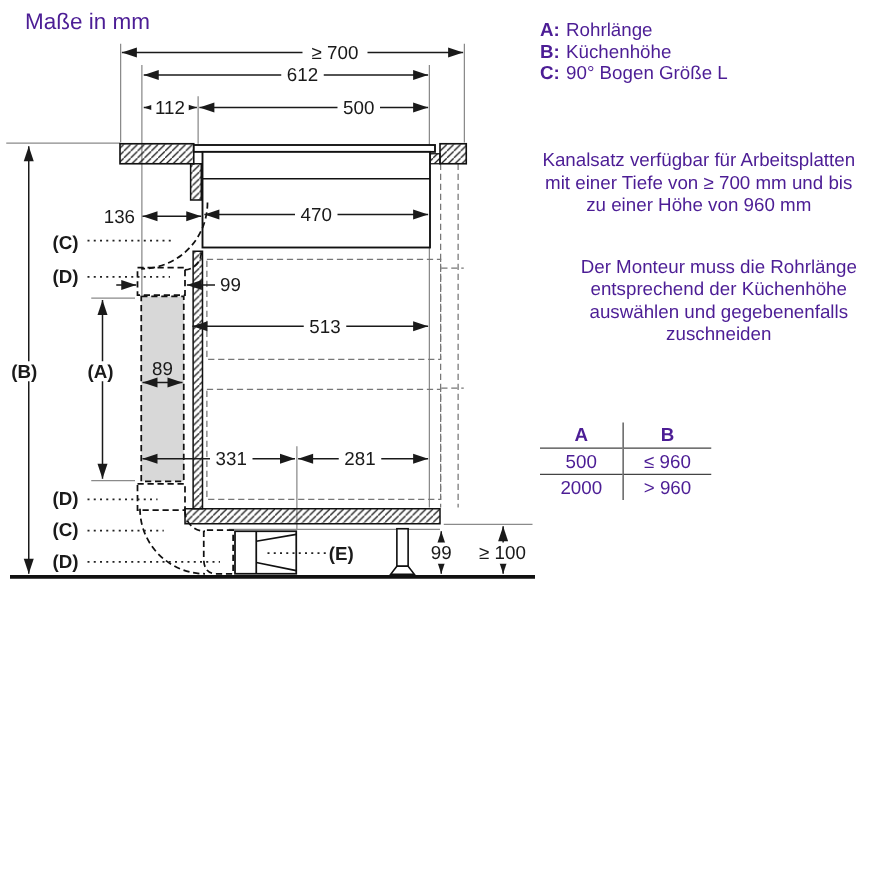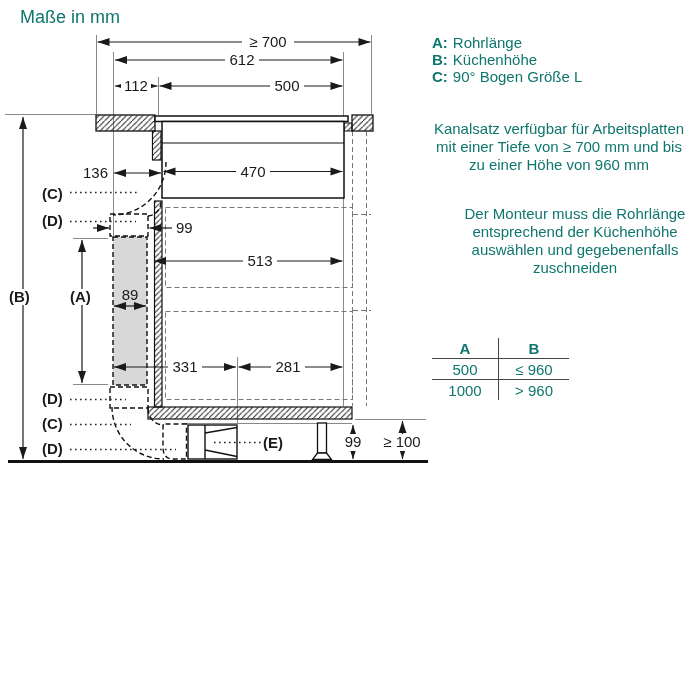--- a/index.html
+++ b/index.html
@@ -1,19 +1,19 @@
 <!DOCTYPE html>
 <html><head>
 <meta charset="utf-8">
 <style>
   html,body{margin:0;padding:0;background:#fff;}
   #canvas{position:relative;width:700px;height:700px;background:#fff;overflow:hidden;
-          font-family:"Liberation Sans",sans-serif;color:#0f766e;}
+          font-family:"Liberation Sans",sans-serif;color:#4c1d95;border-radius:25px;}
   .title{position:absolute;left:20px;top:7px;font-size:18px;}
-  .legend{position:absolute;left:432px;top:34px;font-size:15px;line-height:17.2px;}
+  .legend{position:absolute;left:432px;top:16px;font-size:15px;line-height:17.2px;}
   .lkey{font-weight:bold;margin-right:5px;}
   .note{position:absolute;left:432px;width:254px;font-size:15px;line-height:18px;text-align:center;}
   #note1{top:120px;}
   #note2{top:205px;margin-left:16px;}
   .dimtable{position:absolute;left:432px;top:338px;border-collapse:collapse;font-size:15px;}
   .dimtable th,.dimtable td{padding:0;height:20px;text-align:center;font-weight:normal;}
   .dimtable th{font-weight:bold;}
   .dimtable .c1{width:66px;}
   .dimtable .c2{width:70px;border-left:1px solid #444;}
   .dimtable tr.datarow th,.dimtable tr.datarow td{border-top:1px solid #444;}
@@ -180,19 +180,19 @@
     <tbody>
         <tr>
       <th class="c1">A</th>
       <th class="c2">B</th>
     </tr>
     <tr class="datarow">
       <td class="c1">500</td>
       <td class="c2">≤ 960</td>
     </tr>
     <tr class="datarow">
-      <td class="c1">1000</td>
+      <td class="c1">2000</td>
       <td class="c2">&gt; 960</td>
     </tr>
   </tbody>
     </table>
 
 </div>
 
 </body></html>

